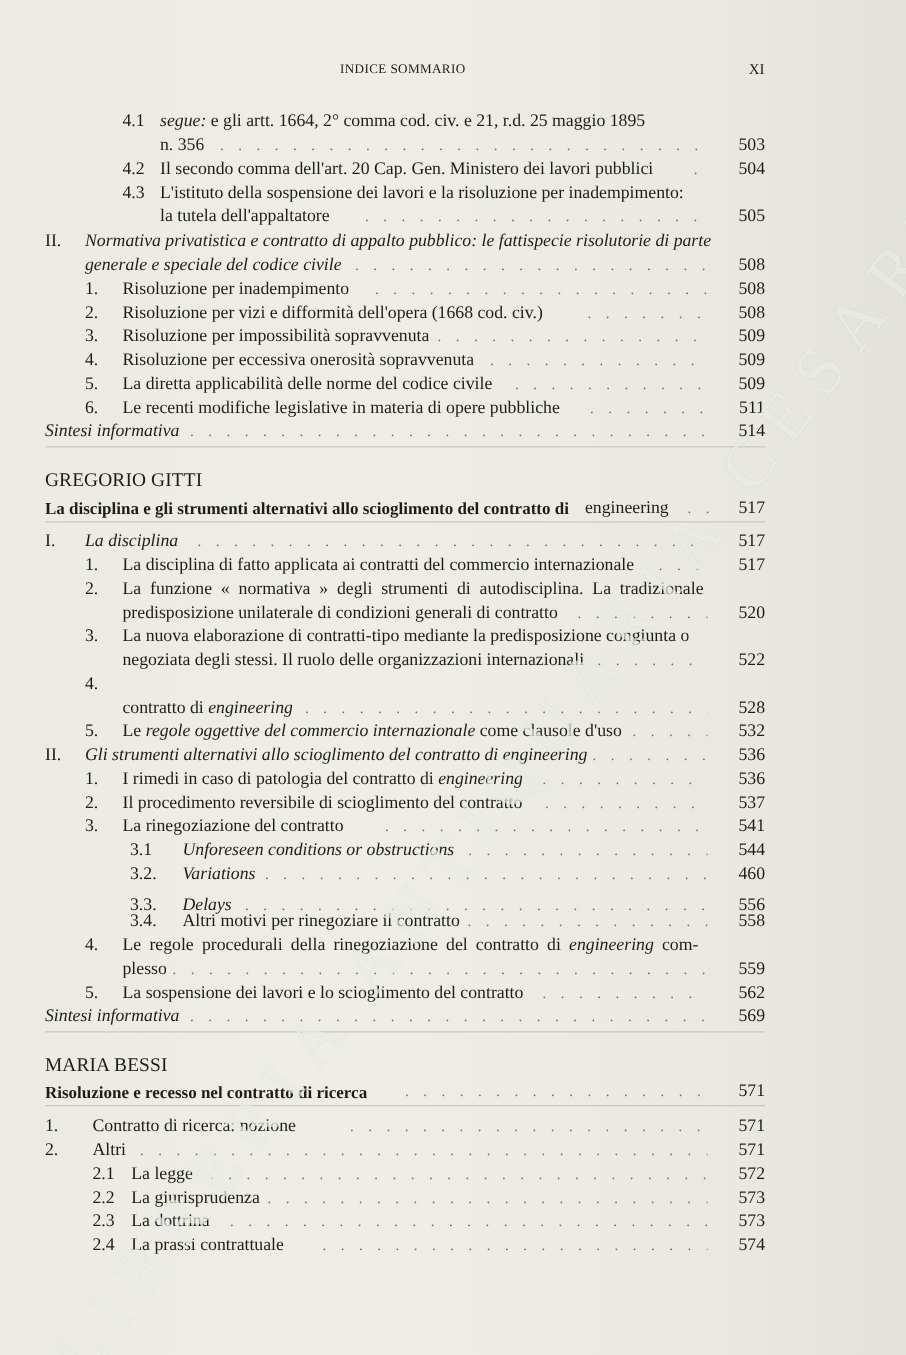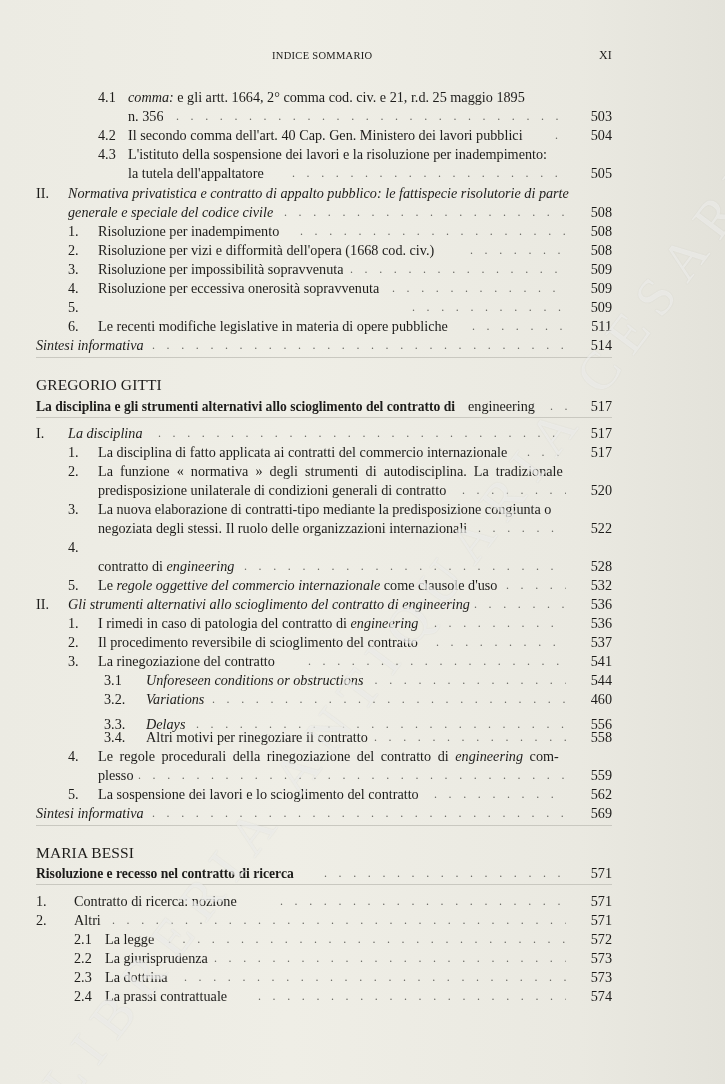--- a/index.html
+++ b/index.html
@@ -45,31 +45,31 @@
 
 <div class="running-head">
   <span class="title">INDICE SOMMARIO</span>
   <span class="folio">XI</span>
 </div>
 
 <div class="toc">
 
   <div class="row" style="top:88px;left:0;width:725px">
     <span class="num" style="left:98px">4.1</span>
-    <span class="txt" style="left:128px"><span class="it">comma:</span><span> e gli artt. 1664, 2° comma cod. civ. e 21, r.d. 25 maggio 1895</span></span>
+    <span class="txt" style="left:128px"><span class="it">segue:</span><span> e gli artt. 1664, 2° comma cod. civ. e 21, r.d. 25 maggio 1895</span></span>
   </div>
   <div class="row" style="top:107px;left:0;width:725px">
     <span class="txt" style="left:128px">n. 356</span>
     <span class="leader" style="left:176px;width:390px">. . . . . . . . . . . . . . . . . . . . . . . . . . . . . . . . . . . . . . . . . . . . . . . . .</span>
     <span class="page">503</span>
   </div>
 
   <div class="row" style="top:126px;left:0;width:725px">
     <span class="num" style="left:98px">4.2</span>
-    <span class="txt" style="left:128px">Il secondo comma dell'art. 40 Cap. Gen. Ministero dei lavori pubblici</span>
+    <span class="txt" style="left:128px">Il secondo comma dell'art. 20 Cap. Gen. Ministero dei lavori pubblici</span>
     <span class="leader" style="left:555px;width:12px">.</span>
     <span class="page">504</span>
   </div>
 
   <div class="row" style="top:145px;left:0;width:725px">
     <span class="num" style="left:98px">4.3</span>
     <span class="txt" style="left:128px">L'istituto della sospensione dei lavori e la risoluzione per inadempimento:</span>
   </div>
   <div class="row" style="top:164px;left:0;width:725px">
     <span class="txt" style="left:128px">la tutela dell'appaltatore</span>
@@ -106,20 +106,21 @@
     <span class="page">509</span>
   </div>
   <div class="row" style="top:279px;left:0;width:725px">
     <span class="num" style="left:68px">4.</span>
     <span class="txt" style="left:98px">Risoluzione per eccessiva onerosità sopravvenuta</span>
     <span class="leader" style="left:392px;width:174px">. . . . . . . . . . . . . . . . . . . . . .</span>
     <span class="page">509</span>
   </div>
   <div class="row" style="top:298px;left:0;width:725px">
     <span class="num" style="left:68px">5.</span>
+    <span class="txt" style="left:98px">La diretta applicabilità delle norme del codice civile</span>
     <span class="leader" style="left:412px;width:154px">. . . . . . . . . . . . . . . . . . .</span>
     <span class="page">509</span>
   </div>
   <div class="row" style="top:317px;left:0;width:725px">
     <span class="num" style="left:68px">6.</span>
     <span class="txt" style="left:98px">Le recenti modifiche legislative in materia di opere pubbliche</span>
     <span class="leader" style="left:472px;width:94px">. . . . . . . . . . . .</span>
     <span class="page">511</span>
   </div>
   <div class="row" style="top:336px;left:0;width:725px">

